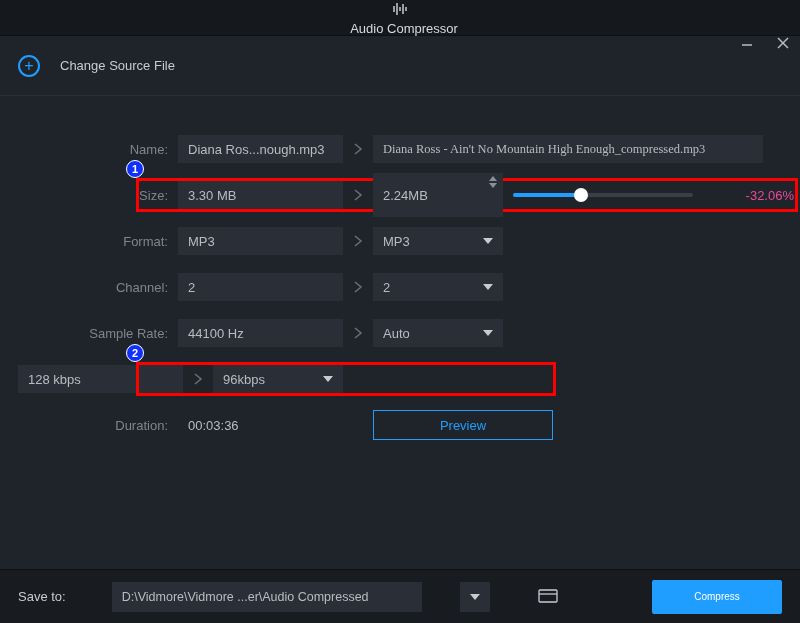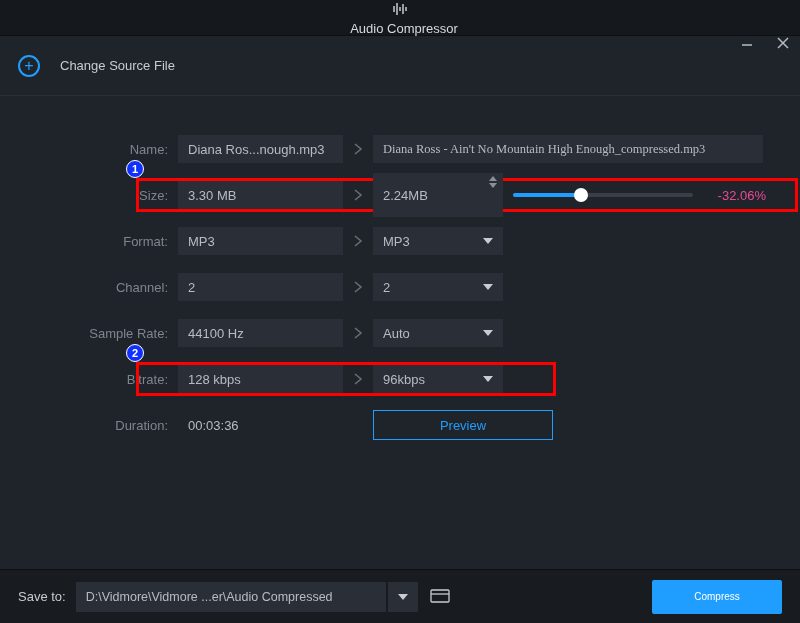--- a/index.html
+++ b/index.html
@@ -33,21 +33,21 @@
   }
   .plus-icon {
     width: 22px; height: 22px;
     border: 2px solid #1f9eff;
     border-radius: 50%;
     display: flex; align-items: center; justify-content: center;
     color: #1f9eff; font-size: 16px; line-height: 1;
   }
   .sourcebar .label { margin-left: 20px; color: #c8ccd1; text-align: center; }
   
-  .main { padding: 30px 30px 0 18px; }
+  .main { padding: 30px 2px 0 18px; }
   .row {
     display: flex; align-items: center;
     height: 46px;
     position: relative;
   }
   .row .lbl {
     width: 160px; text-align: right;
     color: #7f858e;
     padding-right: 10px;
     font-size: 13px;
@@ -133,20 +133,21 @@
     z-index: 10;
   }
   
   .bottombar {
     position: absolute; bottom: 0; left: 0; right: 0;
     height: 54px;
     background: #181c21;
     border-top: 1px solid #0d0f12;
     display: flex; align-items: center;
     padding: 0 18px;
+    gap: 36px;
   }
   .bottombar .saveto-lbl { color: #c8ccd1; margin-right: 10px; }
   .path-select {
     height: 30px; width: 310px;
     background: #2a2f37;
     display: flex; align-items: center;
     padding: 8px 10px;
     font-size: 12.5px;
   }
   .path-caret {
@@ -276,21 +277,20 @@
       </div>
     <div class="dropdown">
       <span>Auto</span>
       <span class="caret"></span>
     </div>
   </div>
 
   <div class="row" style="position:relative;">
     <div class="badge" style="top:-12px; left:108px;">2</div>
     <div class="hl" style="top:6px; left:118px; width:420px; height:34px;"></div>
-    <div class="lbl">Bitrate:</div>
     <div class="value-box">128 kbps</div>
     <div class="arrow">
         <svg width="10" height="14">
           <polyline points="2,2 8,7 2,12" fill="none" stroke-width="1.5"></polyline>
         </svg>
       </div>
     <div class="dropdown">
       <span>96kbps</span>
       <span class="caret"></span>
     </div>

